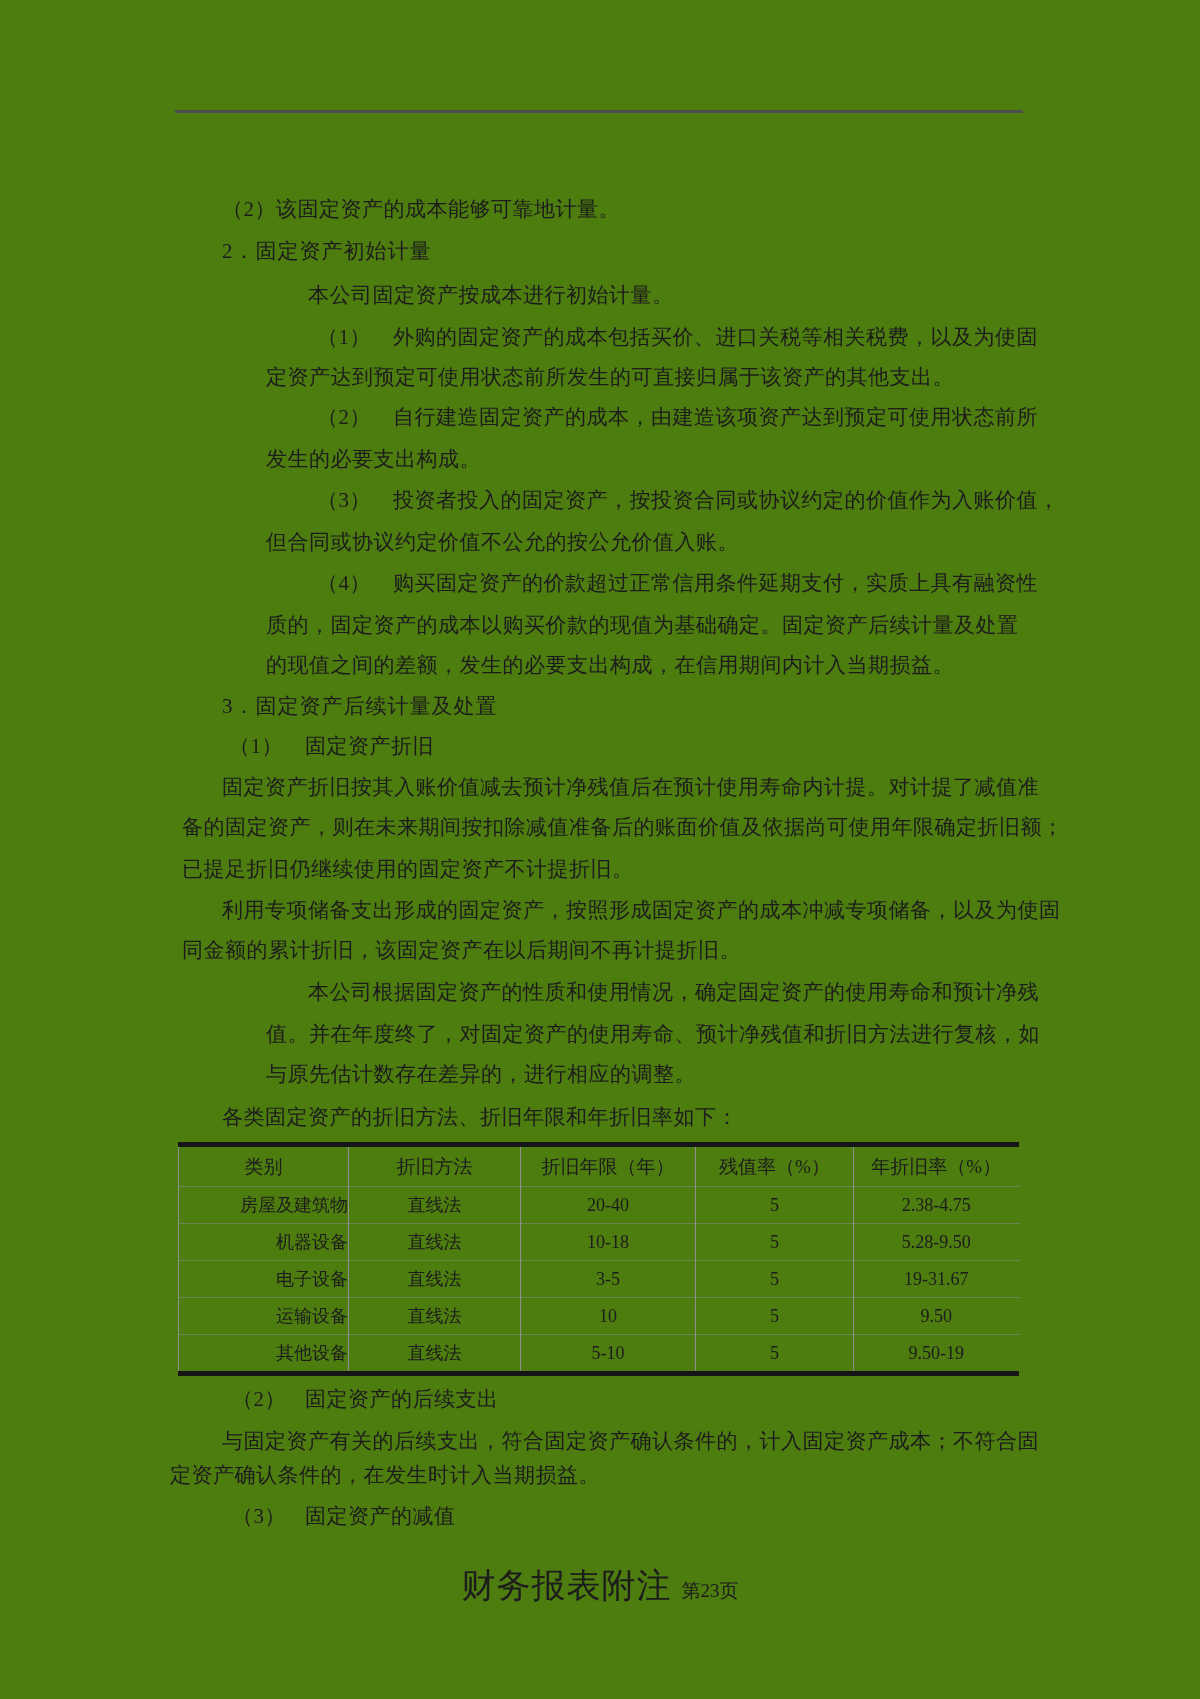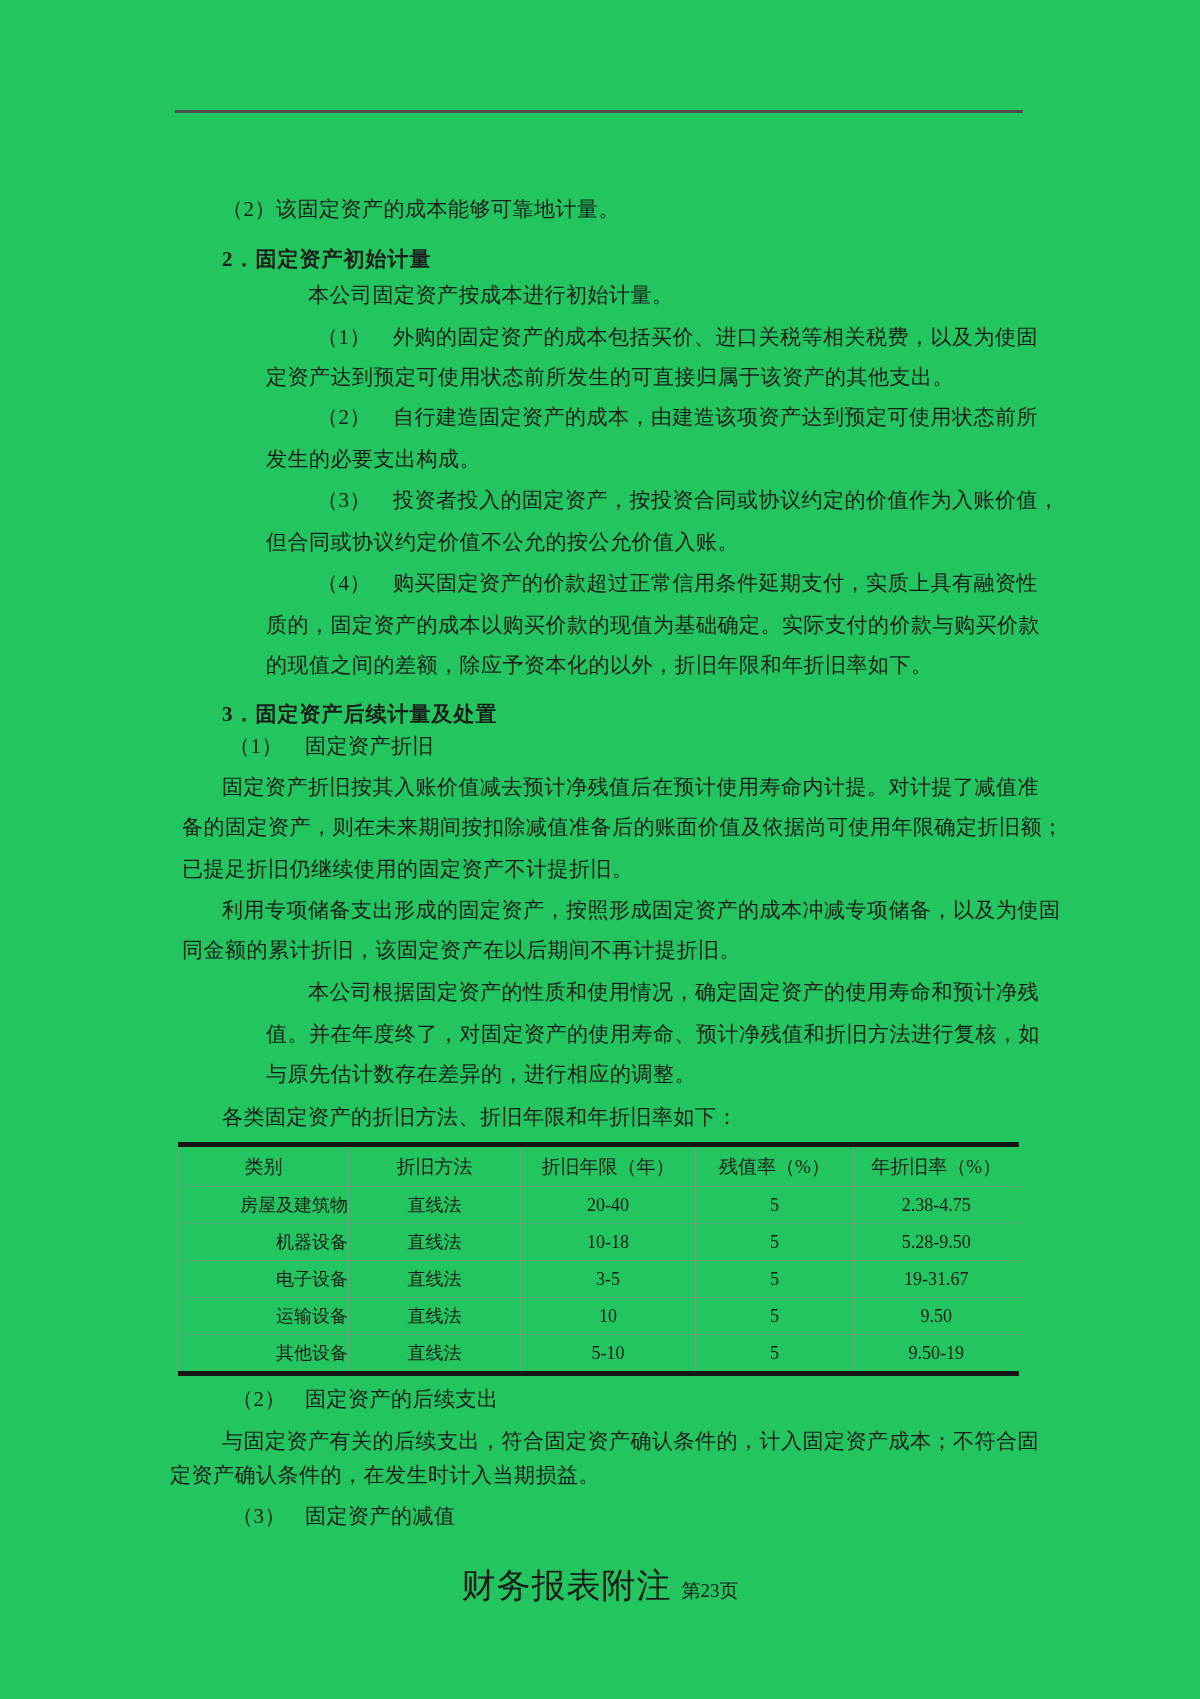--- a/index.html
+++ b/index.html
@@ -1,39 +1,39 @@
 <!DOCTYPE html>
 <html lang="zh"><head>
 <meta charset="utf-8">
 <style>
   html,body{margin:0;padding:0;background:#e8e8e8;}
   .page{
     position:relative;
     width:1200px;height:1699px;
     margin:0 auto;
-    background:#22c55e;
+    background:#4d7c0f;
     overflow:hidden;
     font-family:"Liberation Serif","DejaVu Serif",serif;
     color:#1c1c1c;
   }
   .rule{
     position:absolute;
     left:175px;top:110px;
     width:848px;height:3px;
     background:#4d4d4d;
   }
   .ln{
     position:absolute;
     margin:0;
     font-size:21px;
     line-height:26px;
     white-space:nowrap;
     letter-spacing:0.5px;
   }
-  .ln.bold{font-weight:bold;letter-spacing:1px;margin-top:8px;}
+  .ln.bold{font-weight:normal;letter-spacing:1px;}
   
   .dep-table{
     position:absolute;
     left:178px;top:1142px;
     width:840px;
     border-collapse:collapse;
     table-layout:fixed;
     border-top:5px solid #161616;
     border-bottom:5px solid #161616;
     border-left:1px solid #8f8f8f;
@@ -91,22 +91,22 @@
   <p class="ln" style="left:317px;top:404px">（2）</p>
   <p class="ln" style="left:393px;top:404px">自行建造固定资产的成本，由建造该项资产达到预定可使用状态前所</p>
   <p class="ln" style="left:266px;top:446px">发生的必要支出构成。</p>
 
   <p class="ln" style="left:317px;top:487px">（3）</p>
   <p class="ln" style="left:393px;top:487px">投资者投入的固定资产，按投资合同或协议约定的价值作为入账价值，</p>
   <p class="ln" style="left:266px;top:529px">但合同或协议约定价值不公允的按公允价值入账。</p>
 
   <p class="ln" style="left:317px;top:570px">（4）</p>
   <p class="ln" style="left:393px;top:570px">购买固定资产的价款超过正常信用条件延期支付，实质上具有融资性</p>
-  <p class="ln" style="left:266px;top:612px">质的，固定资产的成本以购买价款的现值为基础确定。实际支付的价款与购买价款</p>
-  <p class="ln" style="left:266px;top:652px">的现值之间的差额，除应予资本化的以外，折旧年限和年折旧率如下。</p>
+  <p class="ln" style="left:266px;top:612px">质的，固定资产的成本以购买价款的现值为基础确定。固定资产后续计量及处置</p>
+  <p class="ln" style="left:266px;top:652px">的现值之间的差额，发生的必要支出构成，在信用期间内计入当期损益。</p>
 
   <p class="ln bold" style="left:222px;top:693px">3．固定资产后续计量及处置</p>
 
   <p class="ln" style="left:229px;top:733px">（1）</p>
   <p class="ln" style="left:305px;top:733px">固定资产折旧</p>
 
   <p class="ln" style="left:222px;top:774px">固定资产折旧按其入账价值减去预计净残值后在预计使用寿命内计提。对计提了减值准</p>
   <p class="ln" style="left:182px;top:814px">备的固定资产，则在未来期间按扣除减值准备后的账面价值及依据尚可使用年限确定折旧额；</p>
   <p class="ln" style="left:182px;top:856px">已提足折旧仍继续使用的固定资产不计提折旧。</p>
   <p class="ln" style="left:222px;top:897px">利用专项储备支出形成的固定资产，按照形成固定资产的成本冲减专项储备，以及为使固</p>

